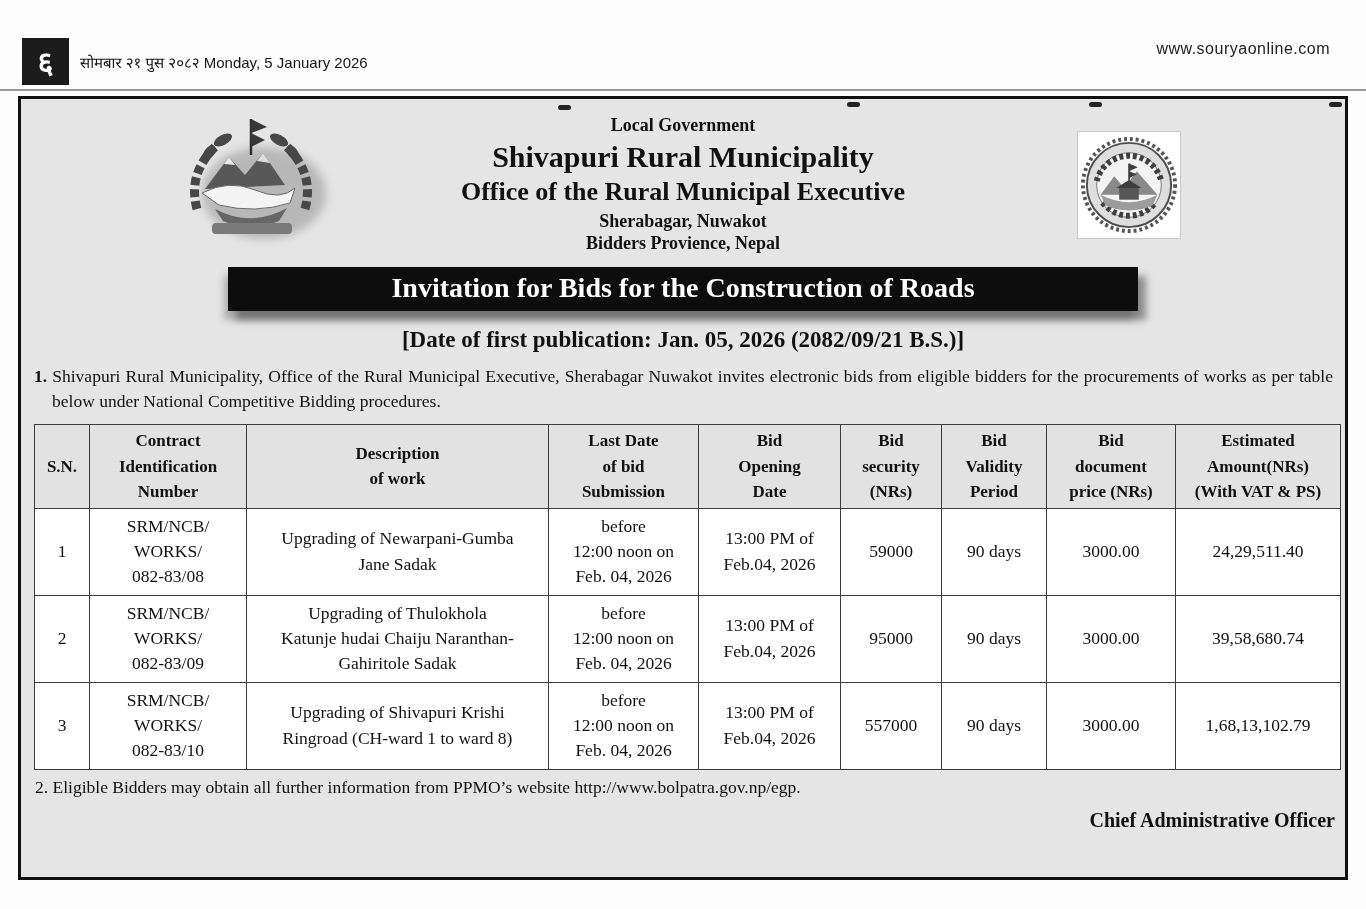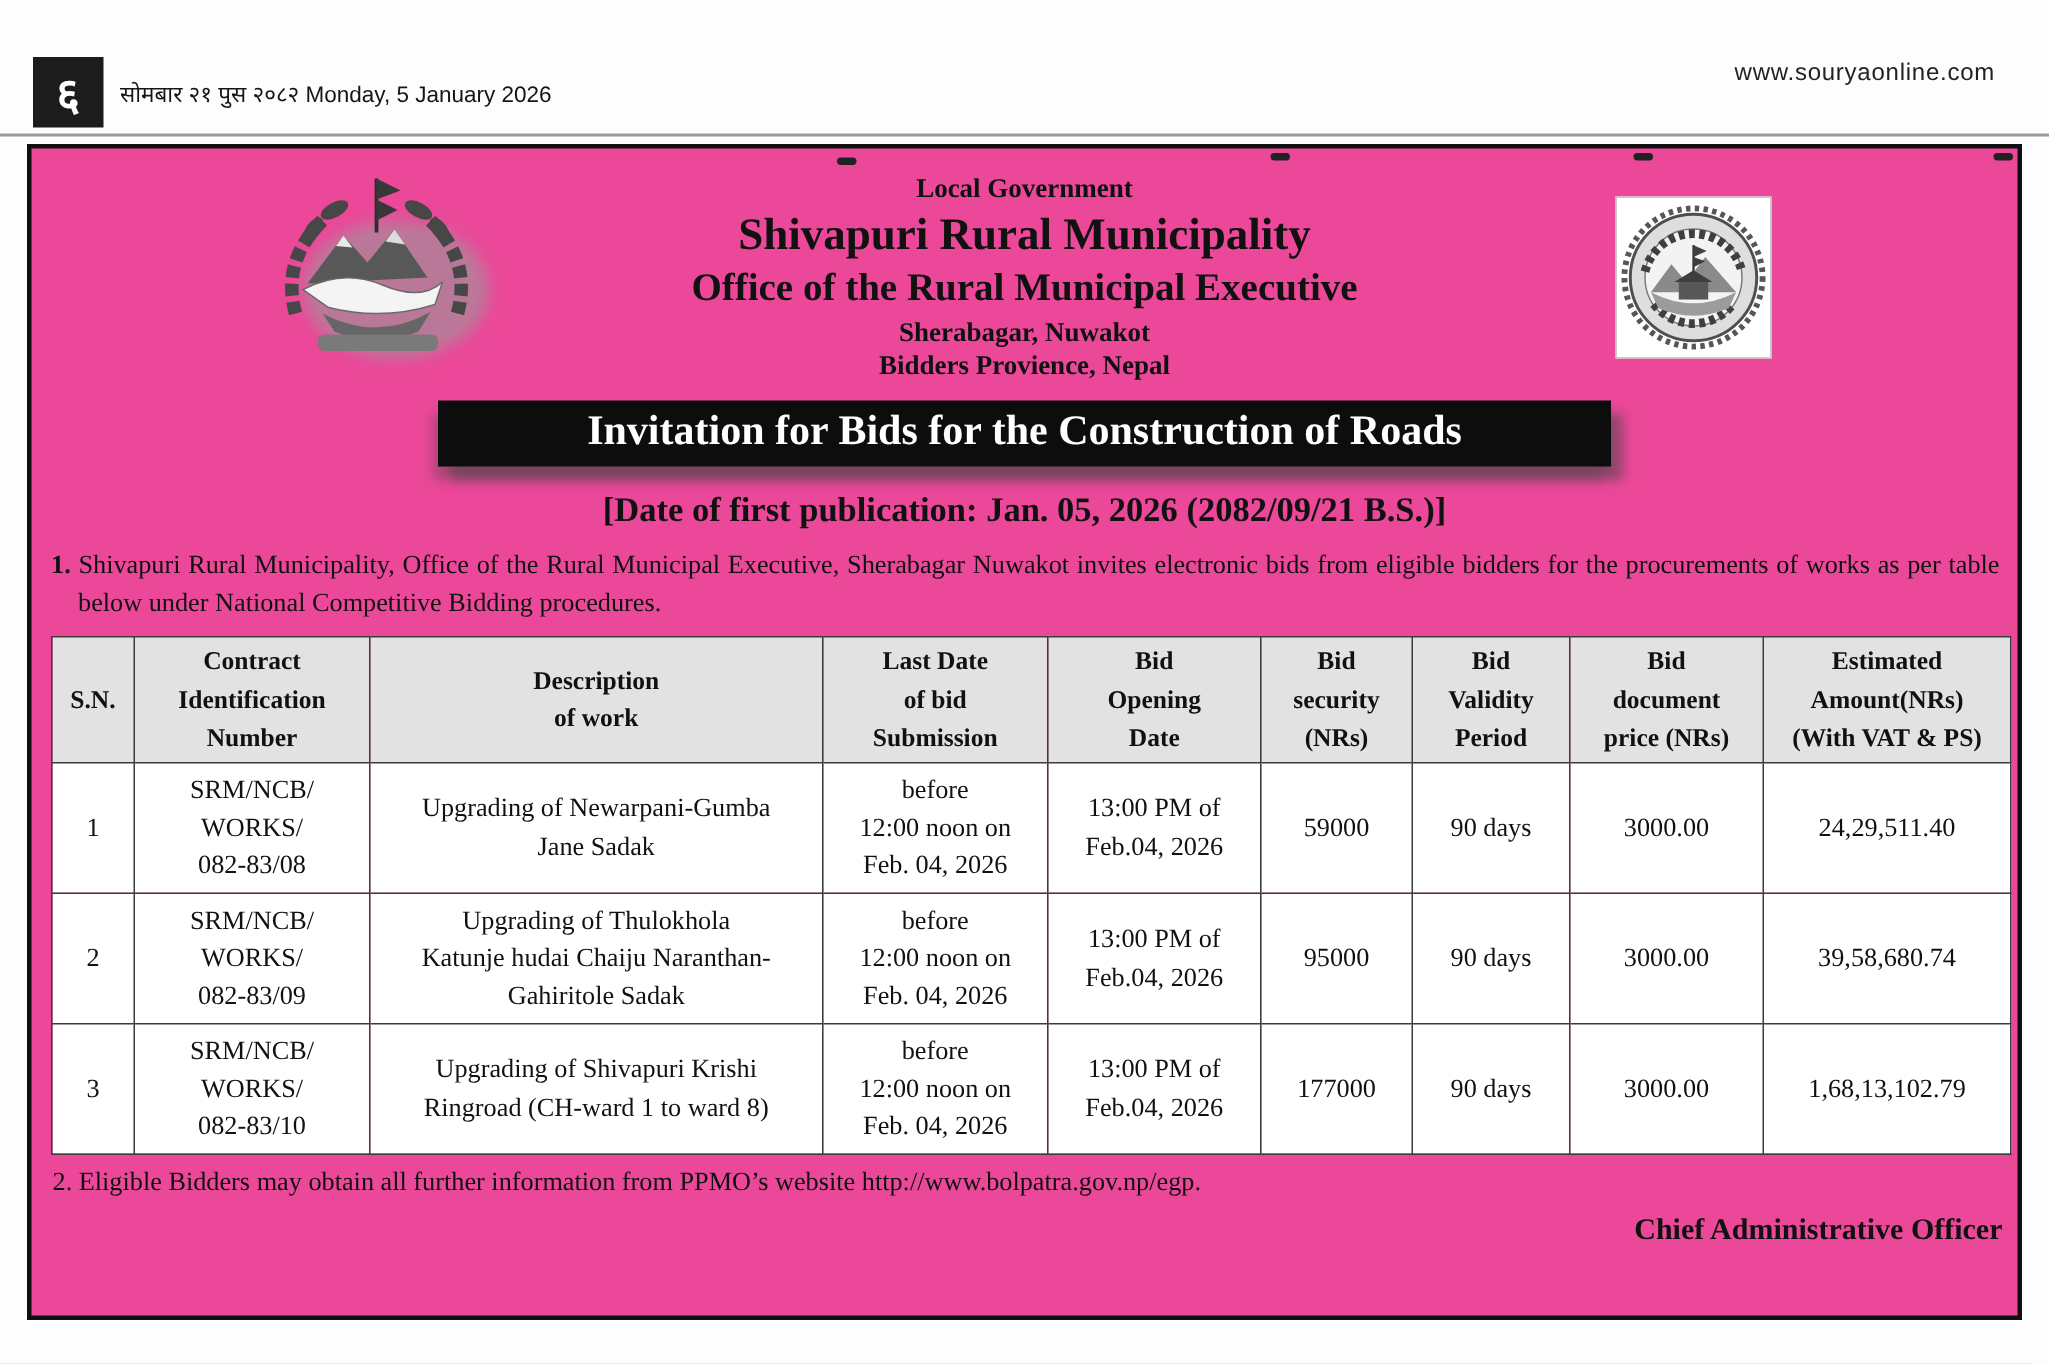--- a/index.html
+++ b/index.html
@@ -21,35 +21,35 @@
     font-size: 30px; font-weight: bold; }
   .np-date { position: absolute; left: 80px; top: 52px; font-size: 15px; color: #151515; }
   .np-right { position: absolute; right: 36px; top: 40px; display: flex; align-items: baseline; gap: 24px; }
   .np-url { font-size: 16px; color: #222; letter-spacing: 0.5px; }
   .np-masthead { font-size: 31px; font-weight: bold; color: #1a1a1a;
     font-family: "Liberation Serif", "DejaVu Serif", serif; }
   .np-rule { position: absolute; top: 89px; left: 0; width: 100%; height: 2px; background: #9a9a9a; }
 
   
   .doc { position: absolute; left: 18px; top: 96px; width: 1330px; height: 784px;
-    border: 3px solid #101010; background: #ec4899; }
+    border: 3px solid #101010; background: #e5e5e5; }
   .artifact { position: absolute; height: 5px; width: 13px; background: #222; border-radius: 3px; }
 
   .emblem-left { position: absolute; left: 148px; top: 12px; }
   .emblem-right { position: absolute; left: 1056px; top: 32px; width: 104px; height: 108px;
     border: 1px solid #c8c8c8; background: #fff; display:flex; align-items:center; justify-content:center; }
 
   .doc-head { text-align: center; padding-top: 16px; }
   .h-super { font-size: 18px; font-weight: bold; }
   .h-org   { font-size: 30px; font-weight: bold; margin-top: 4px; }
   .h-office{ font-size: 26px; font-weight: bold; margin-top: 3px; }
   .h-addr1 { font-size: 18px; font-weight: bold; margin-top: 4px; }
   .h-addr2 { font-size: 18px; font-weight: bold; margin-top: 1px; }
 
-  .banner { margin: 13px auto 0 auto; width: 782px; background: #0d0d0d; color: #ffffff;
+  .banner { margin: 13px auto 0 auto; width: 910px; background: #0d0d0d; color: #ffffff;
     text-align: center; font-size: 28px; font-weight: bold; padding: 5px 0 7px 0;
     box-shadow: 8px 9px 7px rgba(70,70,70,0.55), -4px 9px 7px rgba(70,70,70,0.35); }
 
   .pubdate { text-align: center; font-size: 23px; font-weight: bold; margin-top: 16px; }
 
   .clause1 { margin: 11px 12px 0 13px; font-size: 17.5px; line-height: 1.45;
     text-align: justify; padding-left: 18px; text-indent: -18px; }
   .clause1 .num { font-weight: bold; }
 
   table.tbl { margin: 9px 0 0 13px; width: 1306px; border-collapse: collapse; table-layout: fixed; }
@@ -220,21 +220,21 @@
           <td>SRM/NCB/
 WORKS/
 082-83/10</td>
           <td>Upgrading of Shivapuri Krishi
 Ringroad (CH-ward 1 to ward 8)</td>
           <td>before
 12:00 noon on
 Feb. 04, 2026</td>
           <td>13:00 PM of
 Feb.04, 2026</td>
-          <td>177000</td>
+          <td>557000</td>
           <td>90 days</td>
           <td>3000.00</td>
           <td>1,68,13,102.79</td>
         </tr>
       </tbody>
     </table>
 
     <div class="clause2">2. Eligible Bidders may obtain all further information from PPMO’s website http://www.bolpatra.gov.np/egp.</div>
 
     <div class="signature">Chief Administrative Officer</div>

